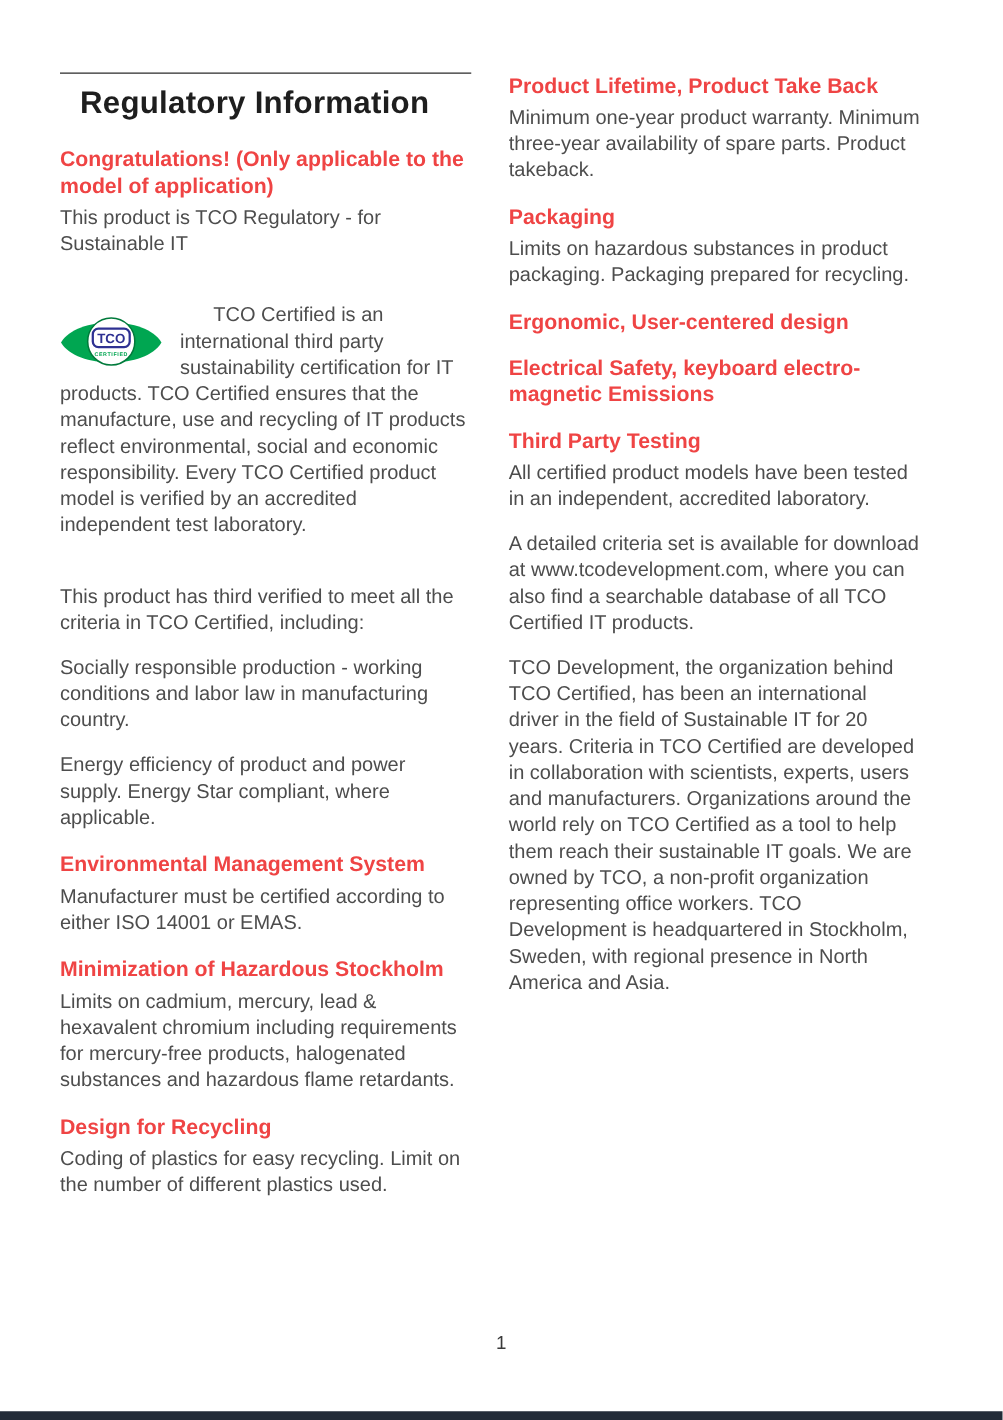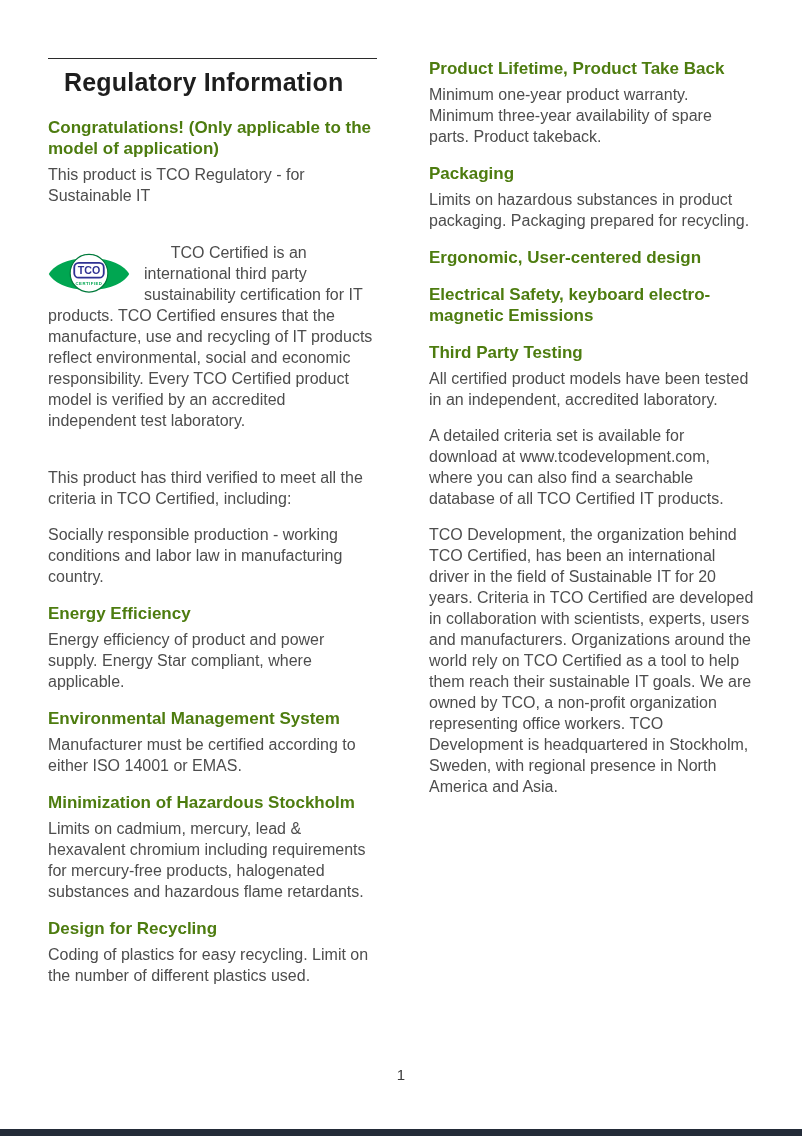--- a/index.html
+++ b/index.html
@@ -6,34 +6,34 @@
   body{
     width:802px;height:1136px;
     background:#ffffff;
     font-family:"Liberation Sans","DejaVu Sans",sans-serif;
     position:relative;overflow:hidden;
     -webkit-font-smoothing:antialiased;
   }
   .page{
     position:absolute;top:58px;left:48px;
     width:706px;
-    display:flex;gap:52px;align-items:flex-start;
+    display:flex;gap:30px;align-items:flex-start;
   }
   .col{width:329px;}
   .title-rule{
     border:0;border-top:1.6px solid #2b2b2b;
     margin:0 0 8px 0;width:329px;
   }
   h1.doc-title{
     font-size:25px;font-weight:bold;color:#1e1e1e;
     margin:0 0 20px 0;padding-left:16px;
     letter-spacing:.2px;line-height:1.2;
   }
   h2.sec{
-    font-size:17px;font-weight:bold;color:#4d7c0f;
+    font-size:17px;font-weight:bold;color:#ef4444;
     line-height:21px;margin:16px 0 5px 0;
   }
   .col p{
     font-size:16px;color:#4d4d4d;
     line-height:21px;margin:0 0 15px 0;
     white-space:pre-wrap;
   }
   .col .first{margin-top:0;}
   .tco-logo{
     float:left;width:82px;height:58px;
@@ -66,21 +66,20 @@
         <rect x="32" y="21.5" width="36" height="18" rx="5.5" fill="none" stroke="#2E3192" stroke-width="2.2"></rect>
         <text x="50" y="35.5" text-anchor="middle" font-size="13" font-weight="bold" fill="#2E3192" font-family="Liberation Sans, sans-serif">TCO</text>
         <text x="50" y="48.5" text-anchor="middle" font-size="5.2" font-weight="bold" fill="#00A651" letter-spacing="0.6" font-family="Liberation Sans, sans-serif">CERTIFIED</text>
       </svg><span>TCO Certified is an international third party sustainability certification for IT products. TCO Certified ensures that the manufacture, use and recycling of IT products reflect environmental, social and economic responsibility. Every TCO Certified product model is verified by an accredited independent test laboratory.</span>
     </p>
 
     <p>This product has third verified to meet all the criteria in TCO Certified, including:</p>
 
     <p>Socially responsible production - working conditions and labor law in manufacturing country.</p>
 
-    <h2 class="sec">Energy Efficiency</h2>
     <p>Energy efficiency of product and power supply. Energy Star compliant, where applicable.</p>
 
     <h2 class="sec">Environmental Management System</h2>
     <p>Manufacturer must be certified according to either ISO 14001 or EMAS.</p>
 
     <h2 class="sec">Minimization of Hazardous Stockholm</h2>
     <p>Limits on cadmium, mercury, lead &amp; hexavalent chromium including requirements for mercury-free products, halogenated substances and hazardous flame retardants.</p>
 
     <h2 class="sec">Design for Recycling</h2>
     <p>Coding of plastics for easy recycling. Limit on the number of different plastics used.</p>

